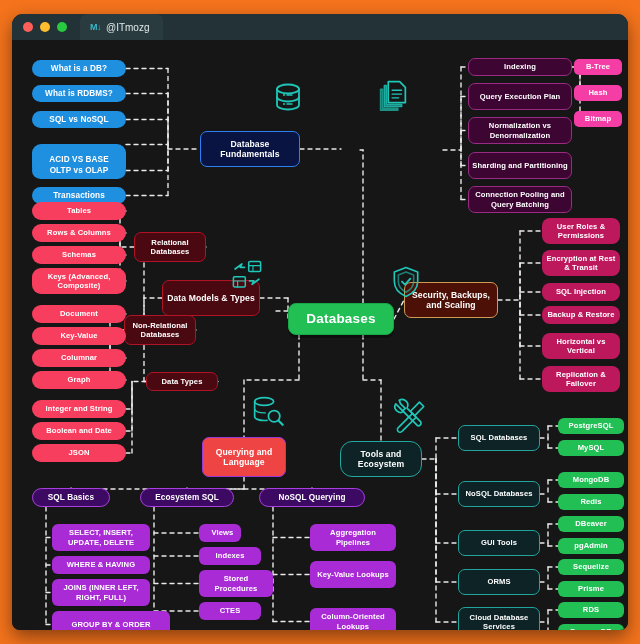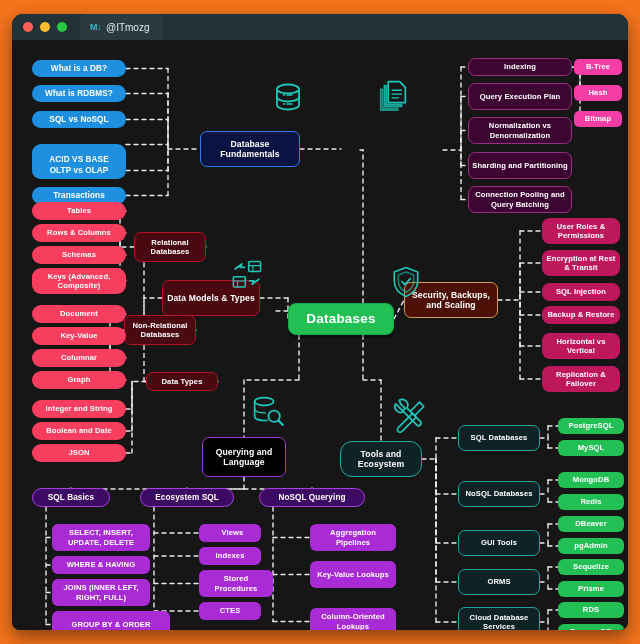--- a/index.html
+++ b/index.html
@@ -77,21 +77,21 @@
   
   .n-dred  { background:#4a0810; border:1.2px solid #b01226; font-size:8.6px; }
   .n-dred2 { background:#4a0810; border:1.2px solid #b01226; }
   .n-crim  { background:#F83E5E; border:none; border-radius:9px; }
 
   
   .n-gold  { background:#4d1007; border:1.4px solid #cf9a53; font-size:8.6px; }
   .n-orange{ background:#be185d; border:none; border-radius:8px; }
 
   
-  .n-vio   { background:#000000; border:1.3px solid #9b37d6; font-size:8.6px; }
+  .n-vio   { background:#ef4444; border:1.3px solid #9b37d6; font-size:8.6px; }
   .n-vio2  { background:#3d0a63; border:1.2px solid #a93fe0; border-radius:11px; font-size:8.2px; }
   .n-mag   { background:#A92BD6; border:none; border-radius:6px; }
 
   
   .n-teal  { background:#0d2326; border:1.3px solid #23a8a0; font-size:8.6px; }
   .n-teal2 { background:#0d2326; border:1.2px solid #22a39c; }
   .n-green { background:#22BF55; border:none; border-radius:6px; }
 
   
   .ico { position:absolute; }
@@ -300,21 +300,21 @@
         <div class="node n-orange" style="left: 530px; top: 266px; width: 78px; height: 18px;">Backup &amp; Restore</div>
         <div class="node n-orange" style="left: 530px; top: 293px; width: 78px; height: 26px;">Horizontal vs Vertical</div>
         <div class="node n-orange" style="left: 530px; top: 326px; width: 78px; height: 26px;">Replication &amp; Failover</div>
         <div class="node n-vio" style="left: 190px; top: 397px; width: 84px; height: 40px;">Querying and Language</div>
         <div class="node n-vio2" style="left: 20px; top: 448px; width: 78px; height: 19px;">SQL Basics</div>
         <div class="node n-mag" style="left: 40px; top: 484px; width: 98px; height: 27px;">SELECT, INSERT, UPDATE, DELETE</div>
         <div class="node n-mag" style="left: 40px; top: 516px; width: 98px; height: 18px;">WHERE &amp; HAVING</div>
         <div class="node n-mag" style="left: 40px; top: 539px; width: 98px; height: 27px;">JOINS (INNER LEFT, RIGHT, FULL)</div>
         <div class="node n-mag" style="left: 40px; top: 571px; width: 118px; height: 27px;">GROUP BY &amp; ORDER</div>
         <div class="node n-vio2" style="left: 128px; top: 448px; width: 94px; height: 19px;">Ecosystem SQL</div>
-        <div class="node n-mag" style="left: 187px; top: 484px; width: 62px; height: 18px; padding-left: 8px;">Views</div>
+        <div class="node n-mag" style="left: 187px; top: 484px; width: 42px; height: 18px; padding-left: 8px;">Views</div>
         <div class="node n-mag" style="left: 187px; top: 507px; width: 62px; height: 18px;">Indexes</div>
         <div class="node n-mag" style="left: 187px; top: 530px; width: 74px; height: 27px;">Stored Procedures</div>
         <div class="node n-mag" style="left: 187px; top: 562px; width: 62px; height: 18px;">CTES</div>
         <div class="node n-vio2" style="left: 247px; top: 448px; width: 106px; height: 19px;">NoSQL Querying</div>
         <div class="node n-mag" style="left: 298px; top: 484px; width: 86px; height: 27px;">Aggregation Pipelines</div>
         <div class="node n-mag" style="left: 298px; top: 521px; width: 86px; height: 27px;">Key-Value Lookups</div>
         <div class="node n-mag" style="left: 298px; top: 568px; width: 86px; height: 27px;">Column-Oriented Lookups</div>
         <div class="node n-teal" style="left: 328px; top: 401px; width: 82px; height: 36px; border-radius: 12px;">Tools and Ecosystem</div>
         <div class="node n-teal2" style="left: 446px; top: 385px; width: 82px; height: 26px;">SQL Databases</div>
         <div class="node n-green" style="left: 546px; top: 378px; width: 66px; height: 16px;">PostgreSQL</div>

